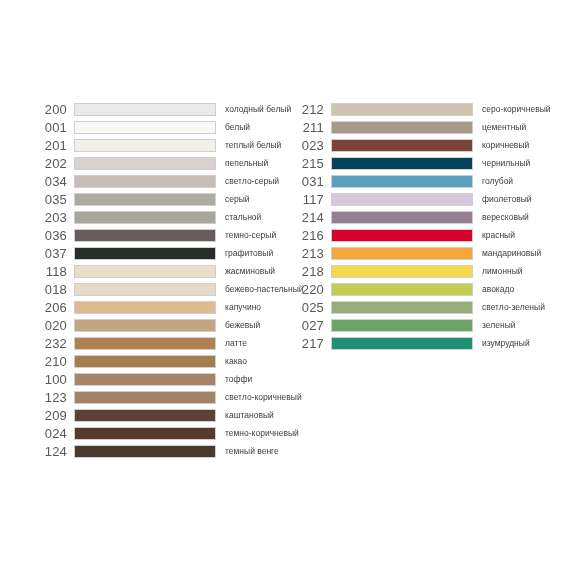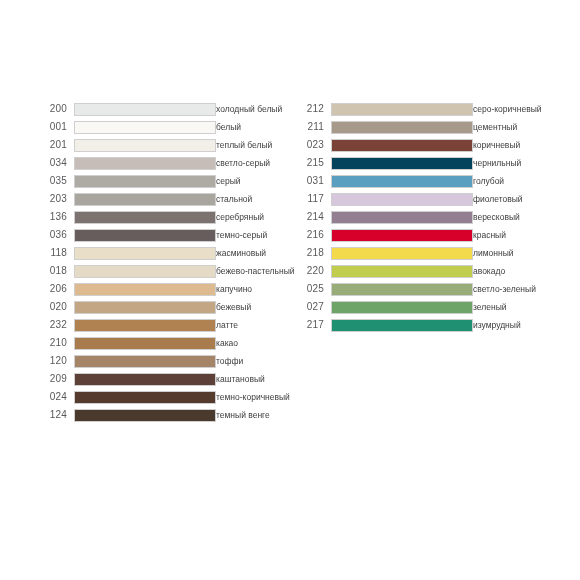--- a/index.html
+++ b/index.html
@@ -45,36 +45,37 @@
   }
   .swatch-row {
     display: flex;
     flex-direction: row;
     align-items: center;
     height: 18px;
   }
   .code {
     width: 26px;
     text-align: right;
-    font-size: 10px;
+    font-size: 13px;
     color: #58595b;
     letter-spacing: 0.2px;
     font-family: "Liberation Sans", sans-serif;
     flex: 0 0 auto;
     line-height: 1;
   }
   .chip {
     width: 142px;
     height: 13px;
     margin-left: 7px;
     border: 1px solid #cfcfcf;
     box-sizing: border-box;
     flex: 0 0 auto;
   }
   .name {
+    margin-left: 9px;
     font-size: 8.5px;
     color: #3d3d3d;
     white-space: nowrap;
     font-family: "Liberation Sans", sans-serif;
     line-height: 1;
     flex: 1 1 auto;
   }
 </style>
 </head>
 <body>
@@ -92,45 +93,50 @@
           <span class="code">001</span>
           <span class="chip" style="background-color: rgb(250, 248, 244);"></span>
           <span class="name">белый</span>
         </div>
         <div class="swatch-row">
           <span class="code">201</span>
           <span class="chip" style="background-color: rgb(242, 239, 233);"></span>
           <span class="name">теплый белый</span>
         </div>
         <div class="swatch-row">
+          <span class="code">202</span>
+          <span class="chip" style="background-color: rgb(217, 210, 207);"></span>
+          <span class="name">пепельный</span>
+        </div>
+        <div class="swatch-row">
           <span class="code">034</span>
           <span class="chip" style="background-color: rgb(198, 189, 184);"></span>
           <span class="name">светло-серый</span>
         </div>
         <div class="swatch-row">
           <span class="code">035</span>
           <span class="chip" style="background-color: rgb(174, 170, 164);"></span>
           <span class="name">серый</span>
         </div>
         <div class="swatch-row">
           <span class="code">203</span>
           <span class="chip" style="background-color: rgb(169, 165, 159);"></span>
           <span class="name">стальной</span>
         </div>
         <div class="swatch-row">
-          <span class="code">136</span>
-          <span class="chip" style="background-color: rgb(124, 115, 112);"></span>
-          <span class="name">серебряный</span>
-        </div>
-        <div class="swatch-row">
           <span class="code">036</span>
           <span class="chip" style="background-color: rgb(102, 93, 92);"></span>
           <span class="name">темно-серый</span>
         </div>
         <div class="swatch-row">
+          <span class="code">037</span>
+          <span class="chip" style="background-color: rgb(39, 45, 39);"></span>
+          <span class="name">графитовый</span>
+        </div>
+        <div class="swatch-row">
           <span class="code">118</span>
           <span class="chip" style="background-color: rgb(233, 223, 200);"></span>
           <span class="name">жасминовый</span>
         </div>
         <div class="swatch-row">
           <span class="code">018</span>
           <span class="chip" style="background-color: rgb(228, 218, 198);"></span>
           <span class="name">бежево-пастельный</span>
         </div>
         <div class="swatch-row">
@@ -147,23 +153,28 @@
           <span class="code">232</span>
           <span class="chip" style="background-color: rgb(176, 130, 81);"></span>
           <span class="name">латте</span>
         </div>
         <div class="swatch-row">
           <span class="code">210</span>
           <span class="chip" style="background-color: rgb(169, 124, 77);"></span>
           <span class="name">какао</span>
         </div>
         <div class="swatch-row">
-          <span class="code">120</span>
+          <span class="code">100</span>
           <span class="chip" style="background-color: rgb(165, 132, 103);"></span>
           <span class="name">тоффи</span>
+        </div>
+        <div class="swatch-row">
+          <span class="code">123</span>
+          <span class="chip" style="background-color: rgb(162, 131, 102);"></span>
+          <span class="name">светло-коричневый</span>
         </div>
         <div class="swatch-row">
           <span class="code">209</span>
           <span class="chip" style="background-color: rgb(93, 64, 56);"></span>
           <span class="name">каштановый</span>
         </div>
         <div class="swatch-row">
           <span class="code">024</span>
           <span class="chip" style="background-color: rgb(85, 59, 46);"></span>
           <span class="name">темно-коричневый</span>
@@ -210,20 +221,25 @@
           <span class="code">214</span>
           <span class="chip" style="background-color: rgb(147, 126, 146);"></span>
           <span class="name">вересковый</span>
         </div>
         <div class="swatch-row">
           <span class="code">216</span>
           <span class="chip" style="background-color: rgb(214, 0, 42);"></span>
           <span class="name">красный</span>
         </div>
         <div class="swatch-row">
+          <span class="code">213</span>
+          <span class="chip" style="background-color: rgb(245, 168, 59);"></span>
+          <span class="name">мандариновый</span>
+        </div>
+        <div class="swatch-row">
           <span class="code">218</span>
           <span class="chip" style="background-color: rgb(242, 218, 76);"></span>
           <span class="name">лимонный</span>
         </div>
         <div class="swatch-row">
           <span class="code">220</span>
           <span class="chip" style="background-color: rgb(193, 205, 78);"></span>
           <span class="name">авокадо</span>
         </div>
         <div class="swatch-row">

